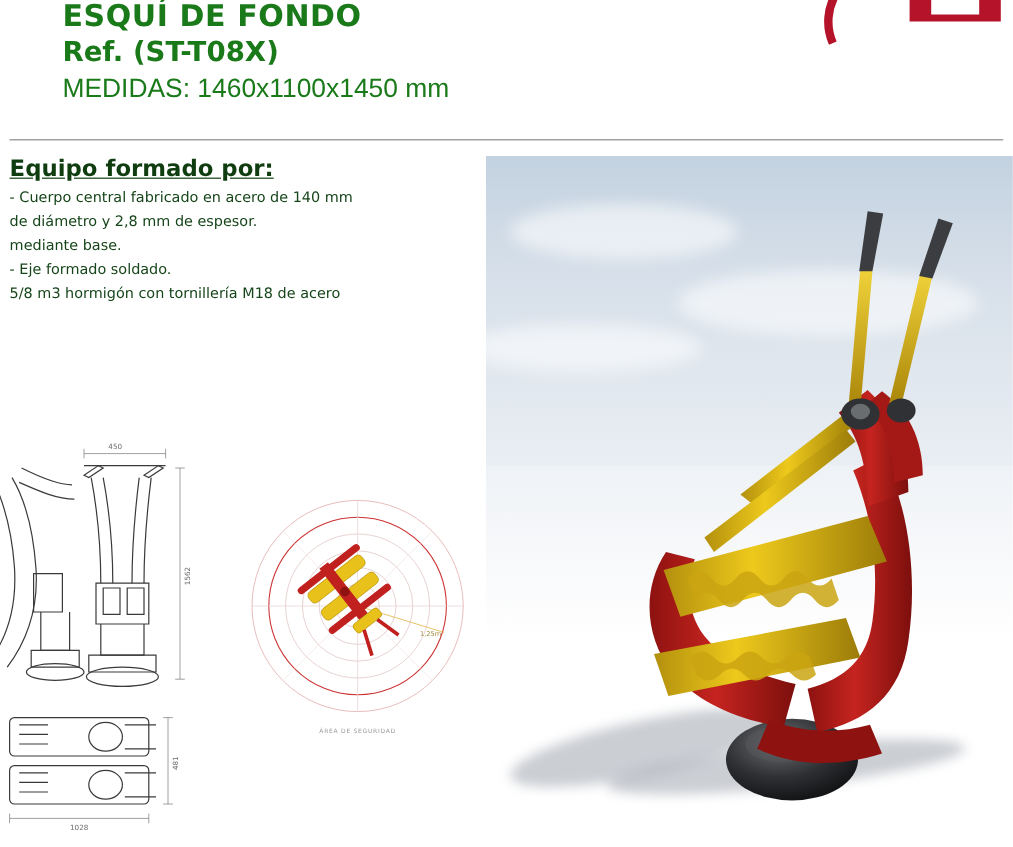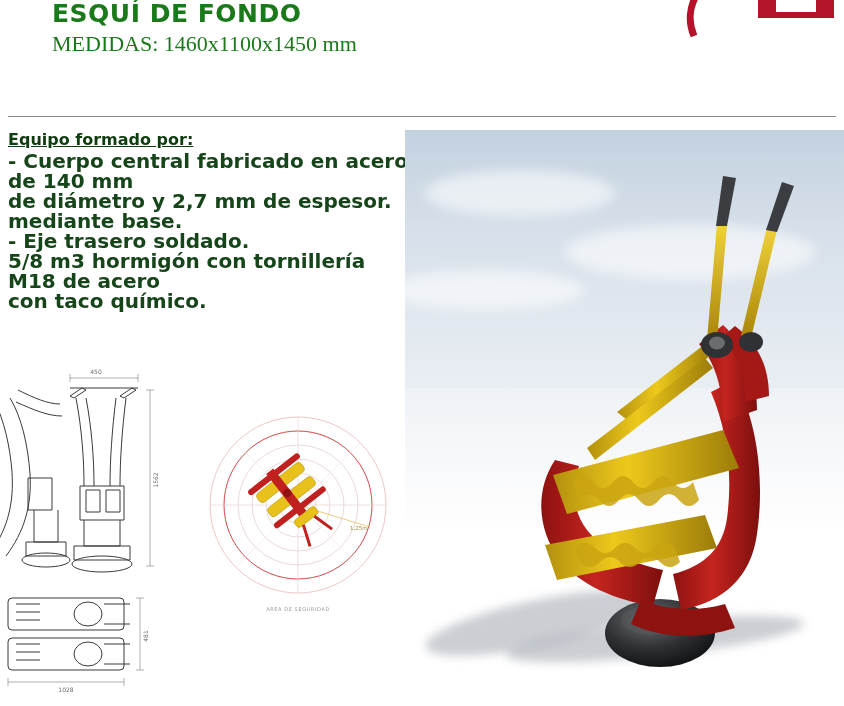--- a/index.html
+++ b/index.html
@@ -47,21 +47,21 @@
   }
   .title-ref {
     font-family: "DejaVu Sans", sans-serif;
     font-weight: bold;
     font-size: 23px;
     color: #1a7a1a;
     line-height: 28px;
     margin-top: 2px;
   }
   .title-measures {
-    font-family: Liberation Serif, serif;
+    font-family: Liberation Sans, sans-serif;
     font-size: 22px;
     color: #1a7a1a;
     line-height: 28px;
     margin-top: 2px;
   }
 
   
   .logo {
     position: absolute;
     right: 0px;
@@ -86,31 +86,30 @@
   .desc {
     position: absolute;
     left: 8px;
     top: 130px;
     width: 400px;
     font-family: "DejaVu Sans", sans-serif;
     color: #123d12;
   }
   .desc-heading {
     font-weight: bold;
-    font-size: 16px;
+    font-size: 19px;
     color: #0f3d0f;
     text-decoration: underline;
     margin-bottom: 2px;
   }
   .desc-line {
-    font-size: 20px;
+    font-size: 12px;
     line-height: 20px;
     color: #16451a;
     white-space: pre-wrap;
-    font-weight: bold;
   }
 
   
   .photo {
     position: absolute;
     left: 405px;
     top: 130px;
     width: 439px;
     height: 560px;
     background: linear-gradient(to bottom, #cfd9e4 0%, #dfe7ef 28%, #eef2f6 46%, #f7f8fa 58%, #ffffff 72%, #ffffff 100%);
@@ -152,43 +151,43 @@
   }
 </style>
 </head>
 <body>
 
 <div class="page">
 
   <div class="header">
     <div class="title-block">
       <div class="title-main">ESQUÍ DE FONDO</div>
+      <div class="title-ref">Ref. (ST-T08X)</div>
       <div class="title-measures">MEDIDAS: 1460x1100x1450 mm</div>
     </div>
 
     <div class="logo">
       <svg width="160" height="92" viewBox="0 0 160 92">
         <path d="M10,70 A72,56 0 0 1 150,34" fill="none" stroke="#b5132a" stroke-width="7"></path>
         <path d="M74,2 L150,2 L150,52 L74,52 Z" fill="#b5132a"></path>
         <path d="M92,10 L140,10 L140,24 L110,24 L110,34 L132,34 L132,46 L92,46 Z" fill="#ffffff"></path>
         <circle cx="118" cy="16" r="7" fill="#b5132a"></circle>
       </svg>
     </div>
   </div>
 
   <div class="divider"></div>
 
   <div class="desc">
     <div class="desc-heading">Equipo formado por:</div>
     <div class="desc-line">- Cuerpo central fabricado en acero de 140 mm</div>
-    <div class="desc-line">de diámetro y 2,7 mm de espesor.</div>
+    <div class="desc-line">de diámetro y 2,8 mm de espesor.</div>
     <div class="desc-line">mediante base.</div>
-    <div class="desc-line">- Eje trasero soldado.</div>
+    <div class="desc-line">- Eje formado soldado.</div>
     <div class="desc-line">5/8 m3 hormigón con tornillería M18 de acero</div>
-    <div class="desc-line">con taco químico.</div>
   </div>
 
   <div class="photo">
     <div class="photo-sky"></div>
     <div class="cloud" style="left:20px; top:40px; width:190px; height:46px;"></div>
     <div class="cloud" style="left:160px; top:95px; width:250px; height:55px;"></div>
     <div class="cloud" style="left:-20px; top:140px; width:200px; height:40px;"></div>
 
     <div class="ground-shadow" style="left:18px; top:470px; width:230px; height:46px; transform:rotate(-12deg);"></div>
     <div class="ground-shadow" style="left:100px; top:492px; width:300px; height:34px; transform:rotate(-6deg);"></div>

